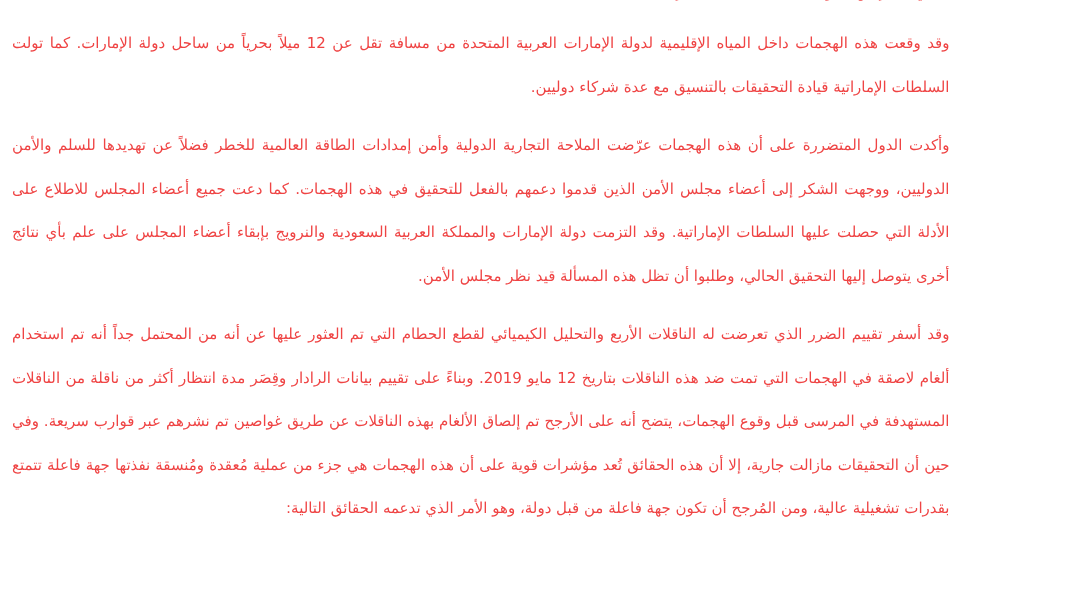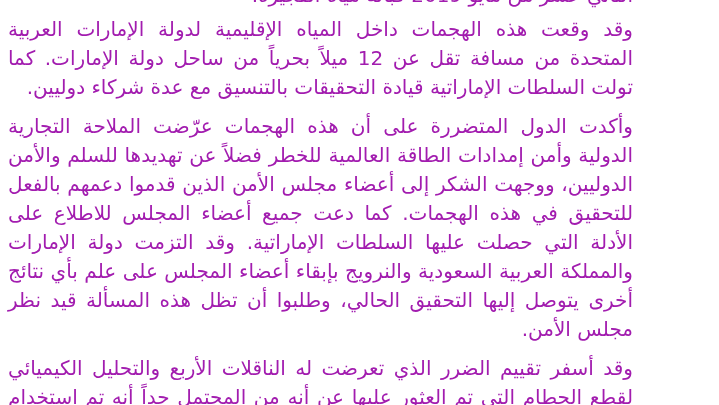--- a/index.html
+++ b/index.html
@@ -14,23 +14,23 @@
   }
   .page {
     box-sizing: border-box;
     width: 641px;
     height: 405px;
     padding: 0 8px 0 8px;
     background: #ffffff;
     direction: rtl;
     unicode-bidi: embed;
     font-family: "DejaVu Sans", sans-serif;
-    font-size: 20px;
+    font-size: 10px;
     line-height: 29px;
-    color: #a21caf;
+    color: #ef4444;
     text-align: justify;
   }
   
   .clip-wrap {
     height: 10px;
     overflow: hidden;
     margin-bottom: 5px;
   }
   .clip-wrap .clip-inner {
     margin: -19px 0 0 0;

